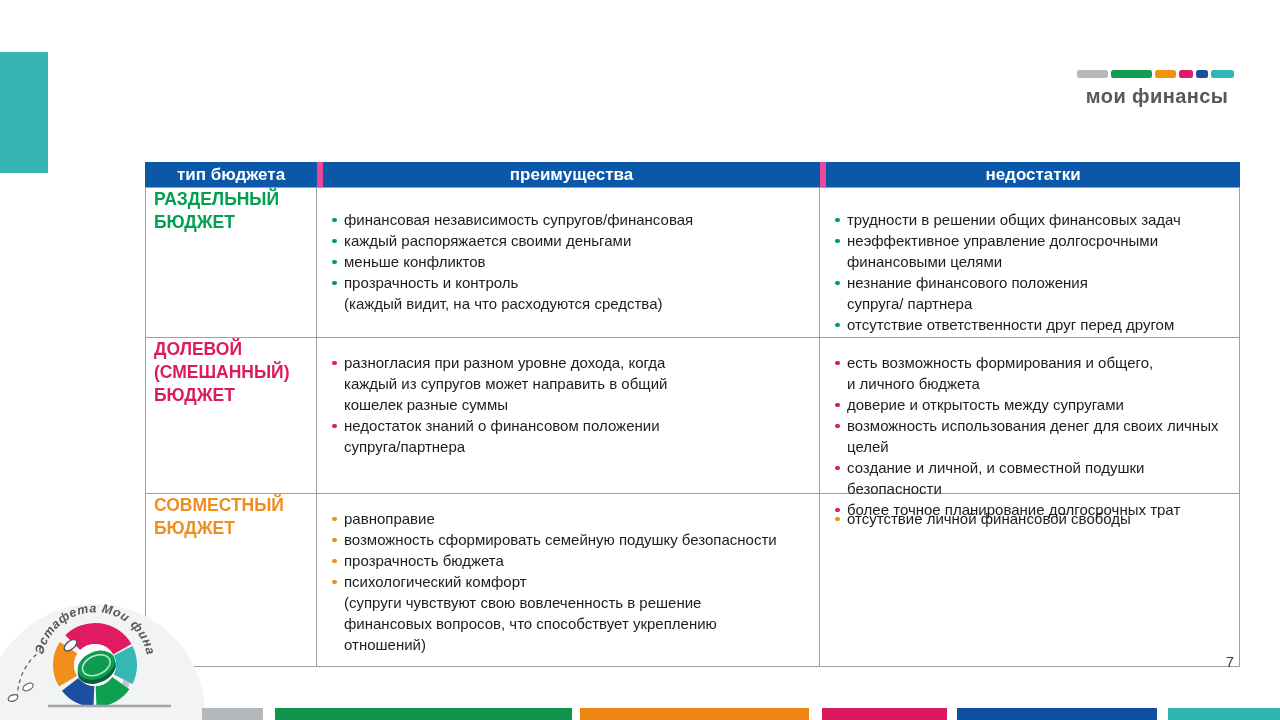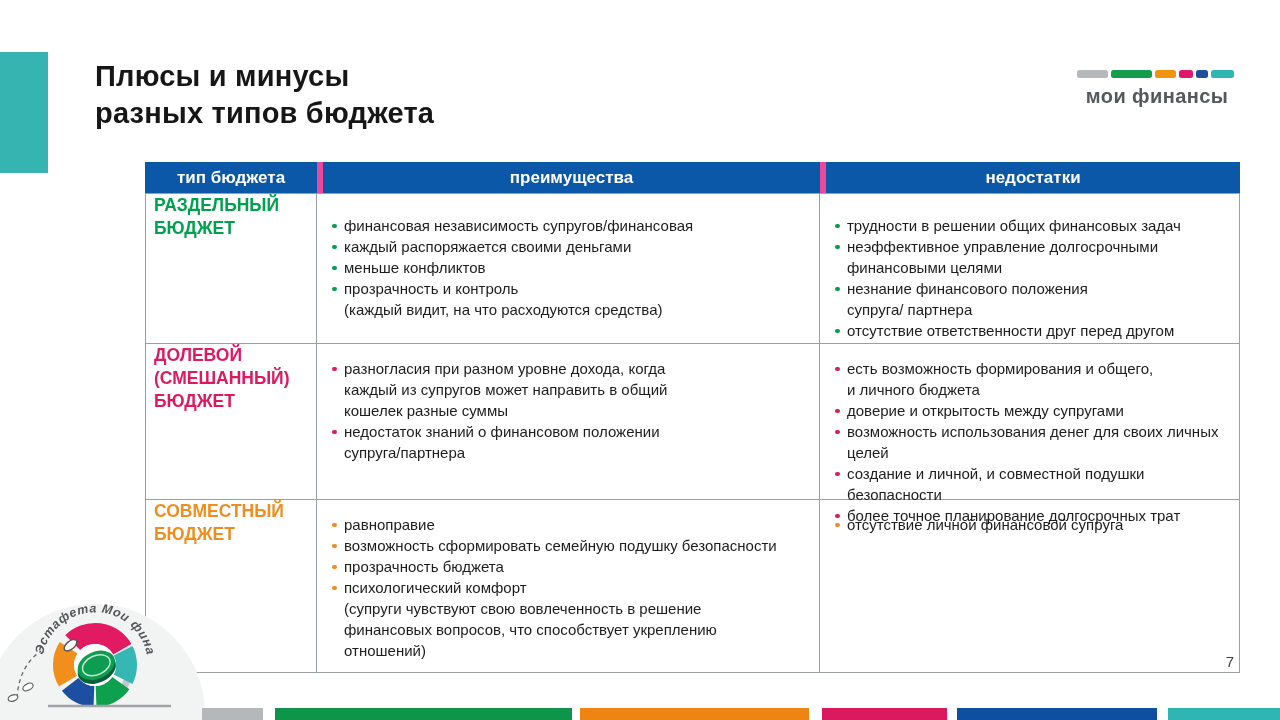--- a/index.html
+++ b/index.html
@@ -13,21 +13,21 @@
   .title{position:absolute;left:95px;top:58px;margin:0;font-size:29px;line-height:37px;
     font-weight:700;color:#161616;white-space:pre-line;letter-spacing:.2px}
   
   .brand{position:absolute;left:1077px;top:70px;width:160px}
   .brand-bar{display:flex;gap:3px;height:8px;margin-bottom:7px}
   .brand-bar span{height:8px;border-radius:2.5px;display:block}
   .bs1{width:31px}.bs2{width:41px}.bs3{width:21px}.bs4{width:14px}.bs5{width:12px}.bs6{width:23px}
   .brand-name{font-size:20px;font-weight:700;color:#55595C;letter-spacing:.4px;text-align:center;white-space:nowrap}
   
   .btable{position:absolute;left:145px;top:162px;width:1095px}
-  .thead{display:grid;grid-template-columns:172px 503px 420px;height:31px}
+  .thead{display:grid;grid-template-columns:172px 503px 420px;height:25px}
   .th{display:flex;align-items:center;justify-content:center;color:#fff;font-weight:700;font-size:17px}
   .th + .th{border-left:6px solid #ec4899}
   .tbody{border:1px solid #9aa0a3;background:#fff}
   .trow{display:grid;grid-template-columns:171px 503px 419px}
   .trow + .trow{border-top:1px solid #9aa0a3}
   .cell{border-right:1px solid #9aa0a3;box-sizing:border-box}
   .cell:last-child{border-right:none}
   .r1{height:149px}.r2{height:155px}.r3{height:172px}
   .type-cell{display:flex;align-items:flex-start;padding:0 6px 0 8px;font-size:17.5px;font-weight:700;
     line-height:23px;white-space:pre-line}
@@ -46,22 +46,20 @@
   
   .stamp{position:absolute;left:0;top:580px;width:240px;height:140px}
 </style>
 </head>
 <body>
 
 <div class="slide">
 
   <div class="accent-rect" style="background: rgb(53, 180, 177);"></div>
 
-  <h1 class="title">Плюсы и минусы
-разных типов бюджета</h1>
 
   <div class="brand">
     <div class="brand-bar">
       <span class="bs1" style="background: rgb(181, 185, 187);"></span>
       <span class="bs2" style="background: rgb(20, 156, 78);"></span>
       <span class="bs3" style="background: rgb(242, 147, 13);"></span>
       <span class="bs4" style="background: rgb(224, 24, 107);"></span>
       <span class="bs5" style="background: rgb(28, 80, 159);"></span>
       <span class="bs6" style="background: rgb(47, 181, 178);"></span>
     </div>
@@ -140,21 +138,21 @@
             <li>возможность сформировать семейную подушку безопасности</li>
             <li>прозрачность бюджета</li>
             <li>психологический комфорт
 (супруги чувствуют свою вовлеченность в решение
 финансовых вопросов, что способствует укреплению
 отношений)</li>
           </ul>
         </div>
         <div class="cell">
           <ul class="blist">
-            <li>отсутствие личной финансовой супруга</li>
+            <li>отсутствие личной финансовой свободы</li>
           </ul>
         </div>
       </div>
 
     </div>
   </div>
 
   <div class="page-num">7</div>
 
   <svg class="stamp" viewBox="0 580 240 140" aria-hidden="true">

